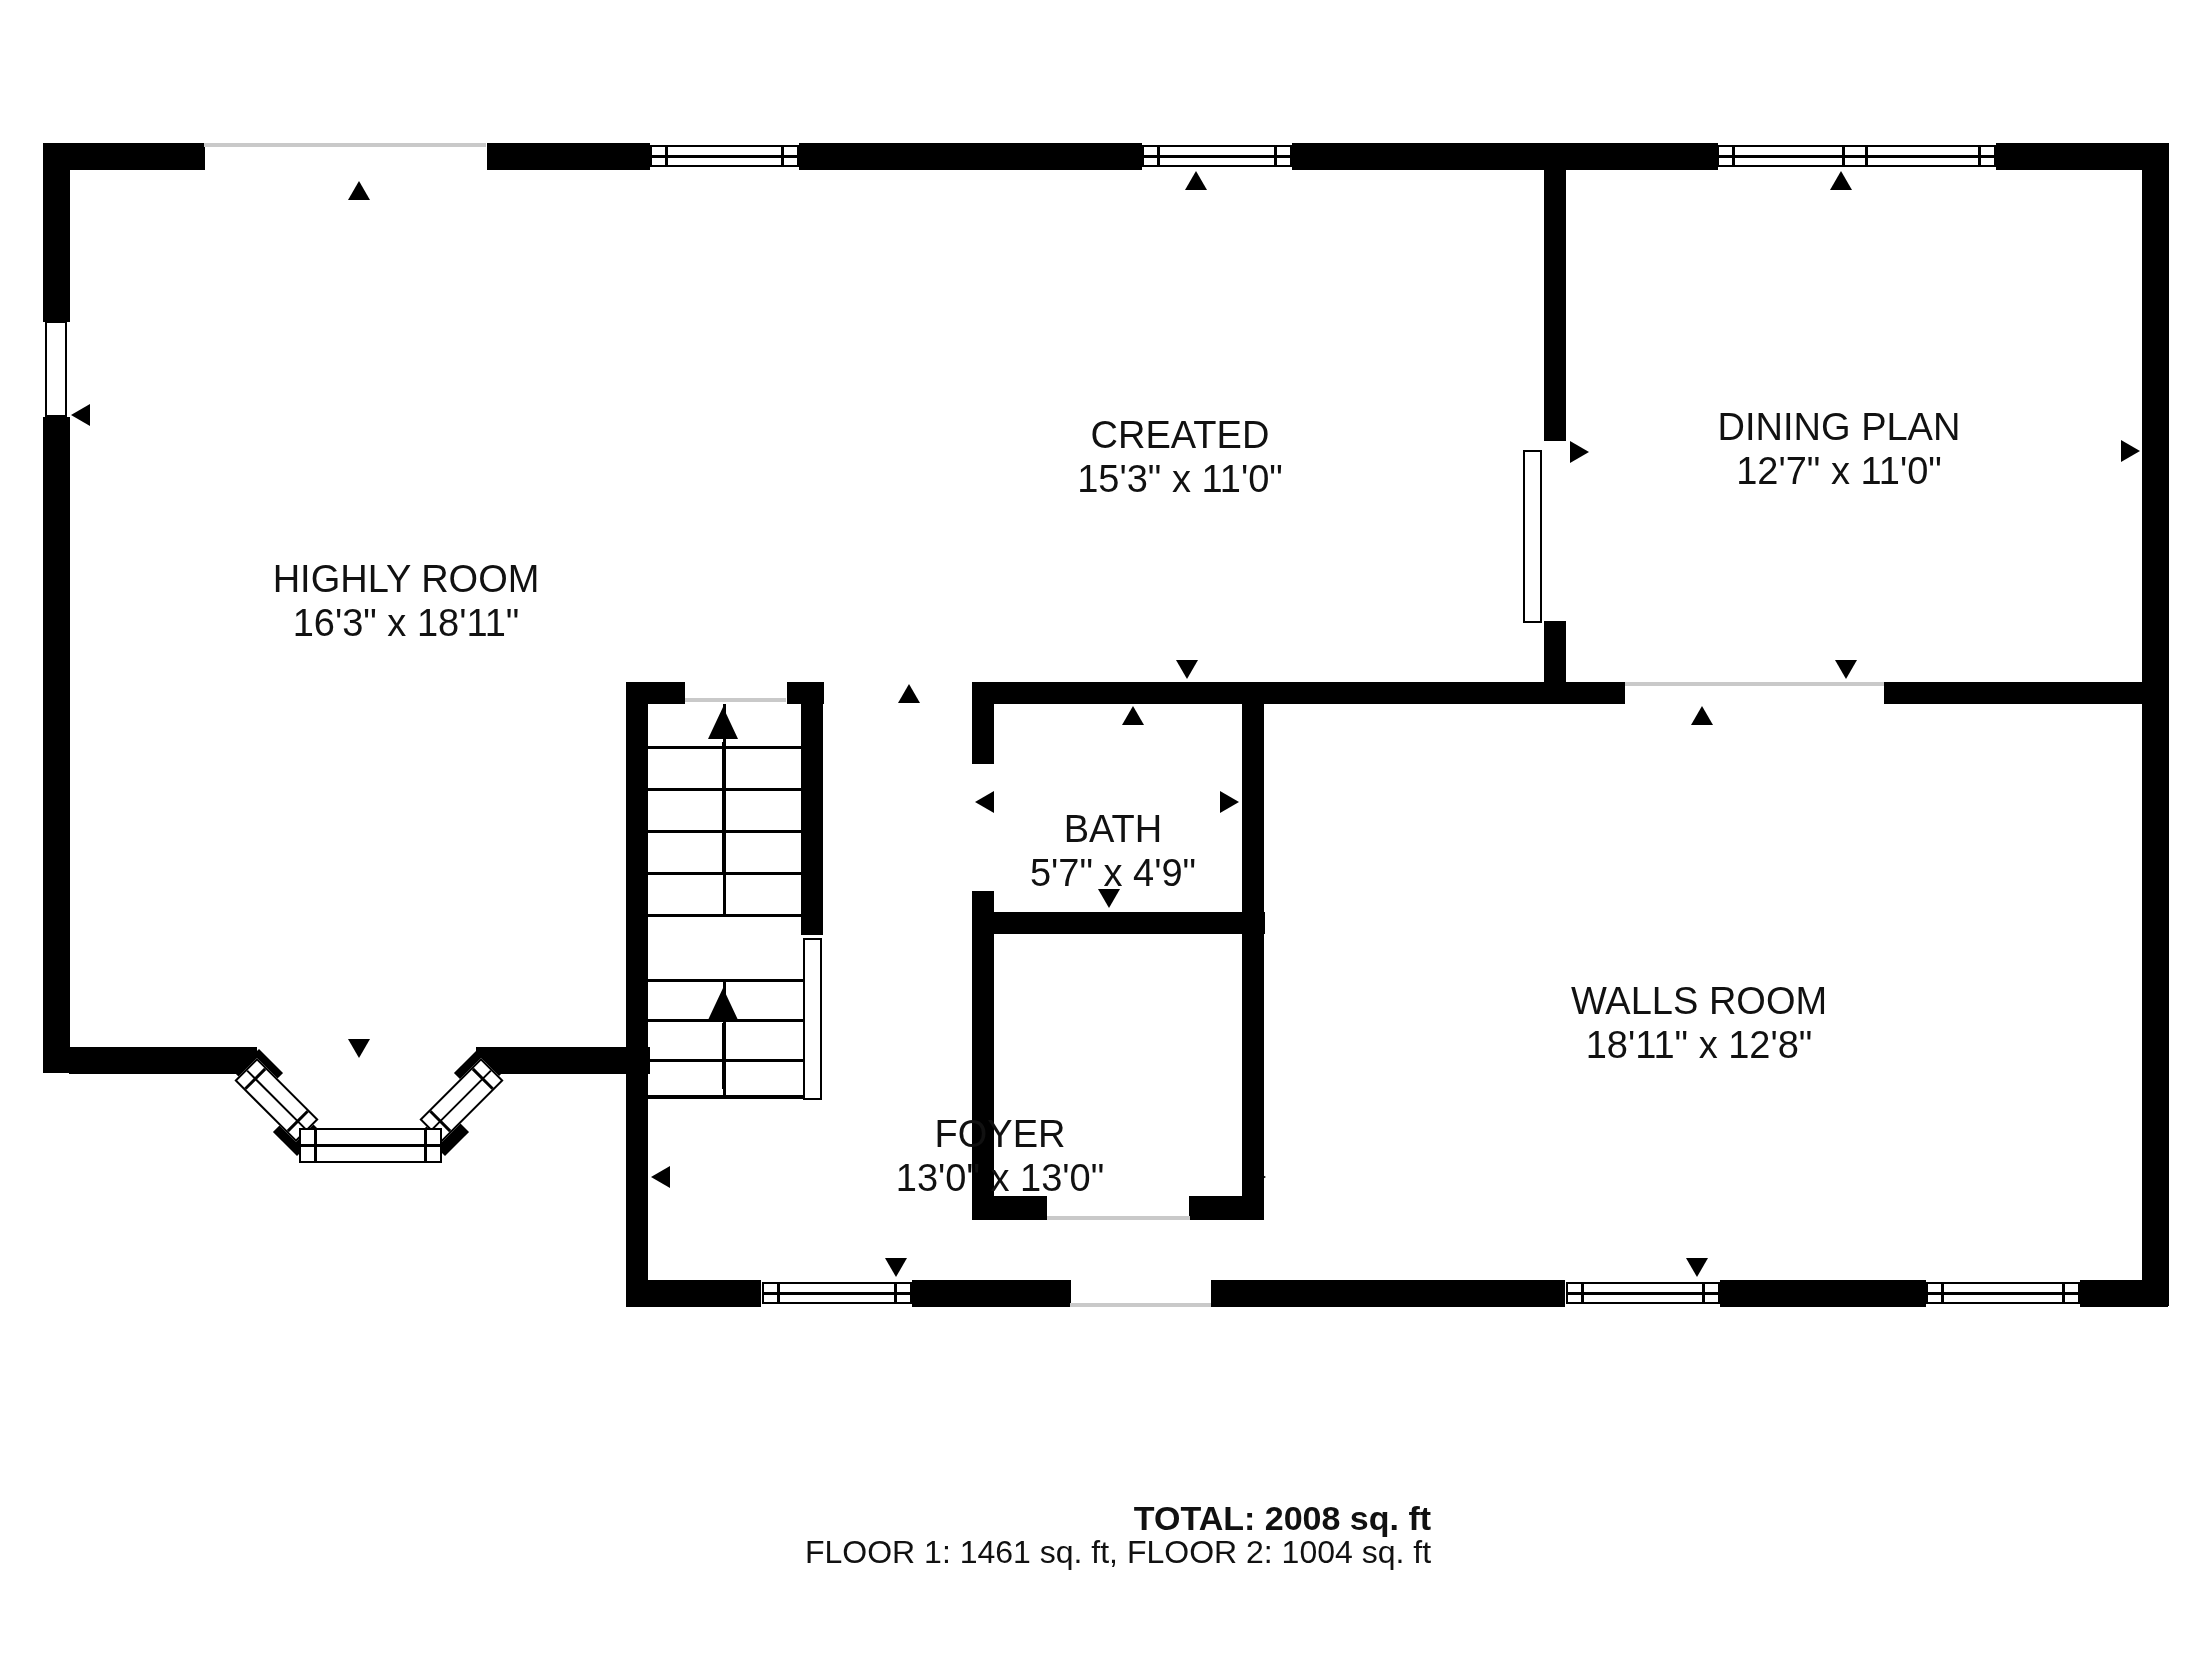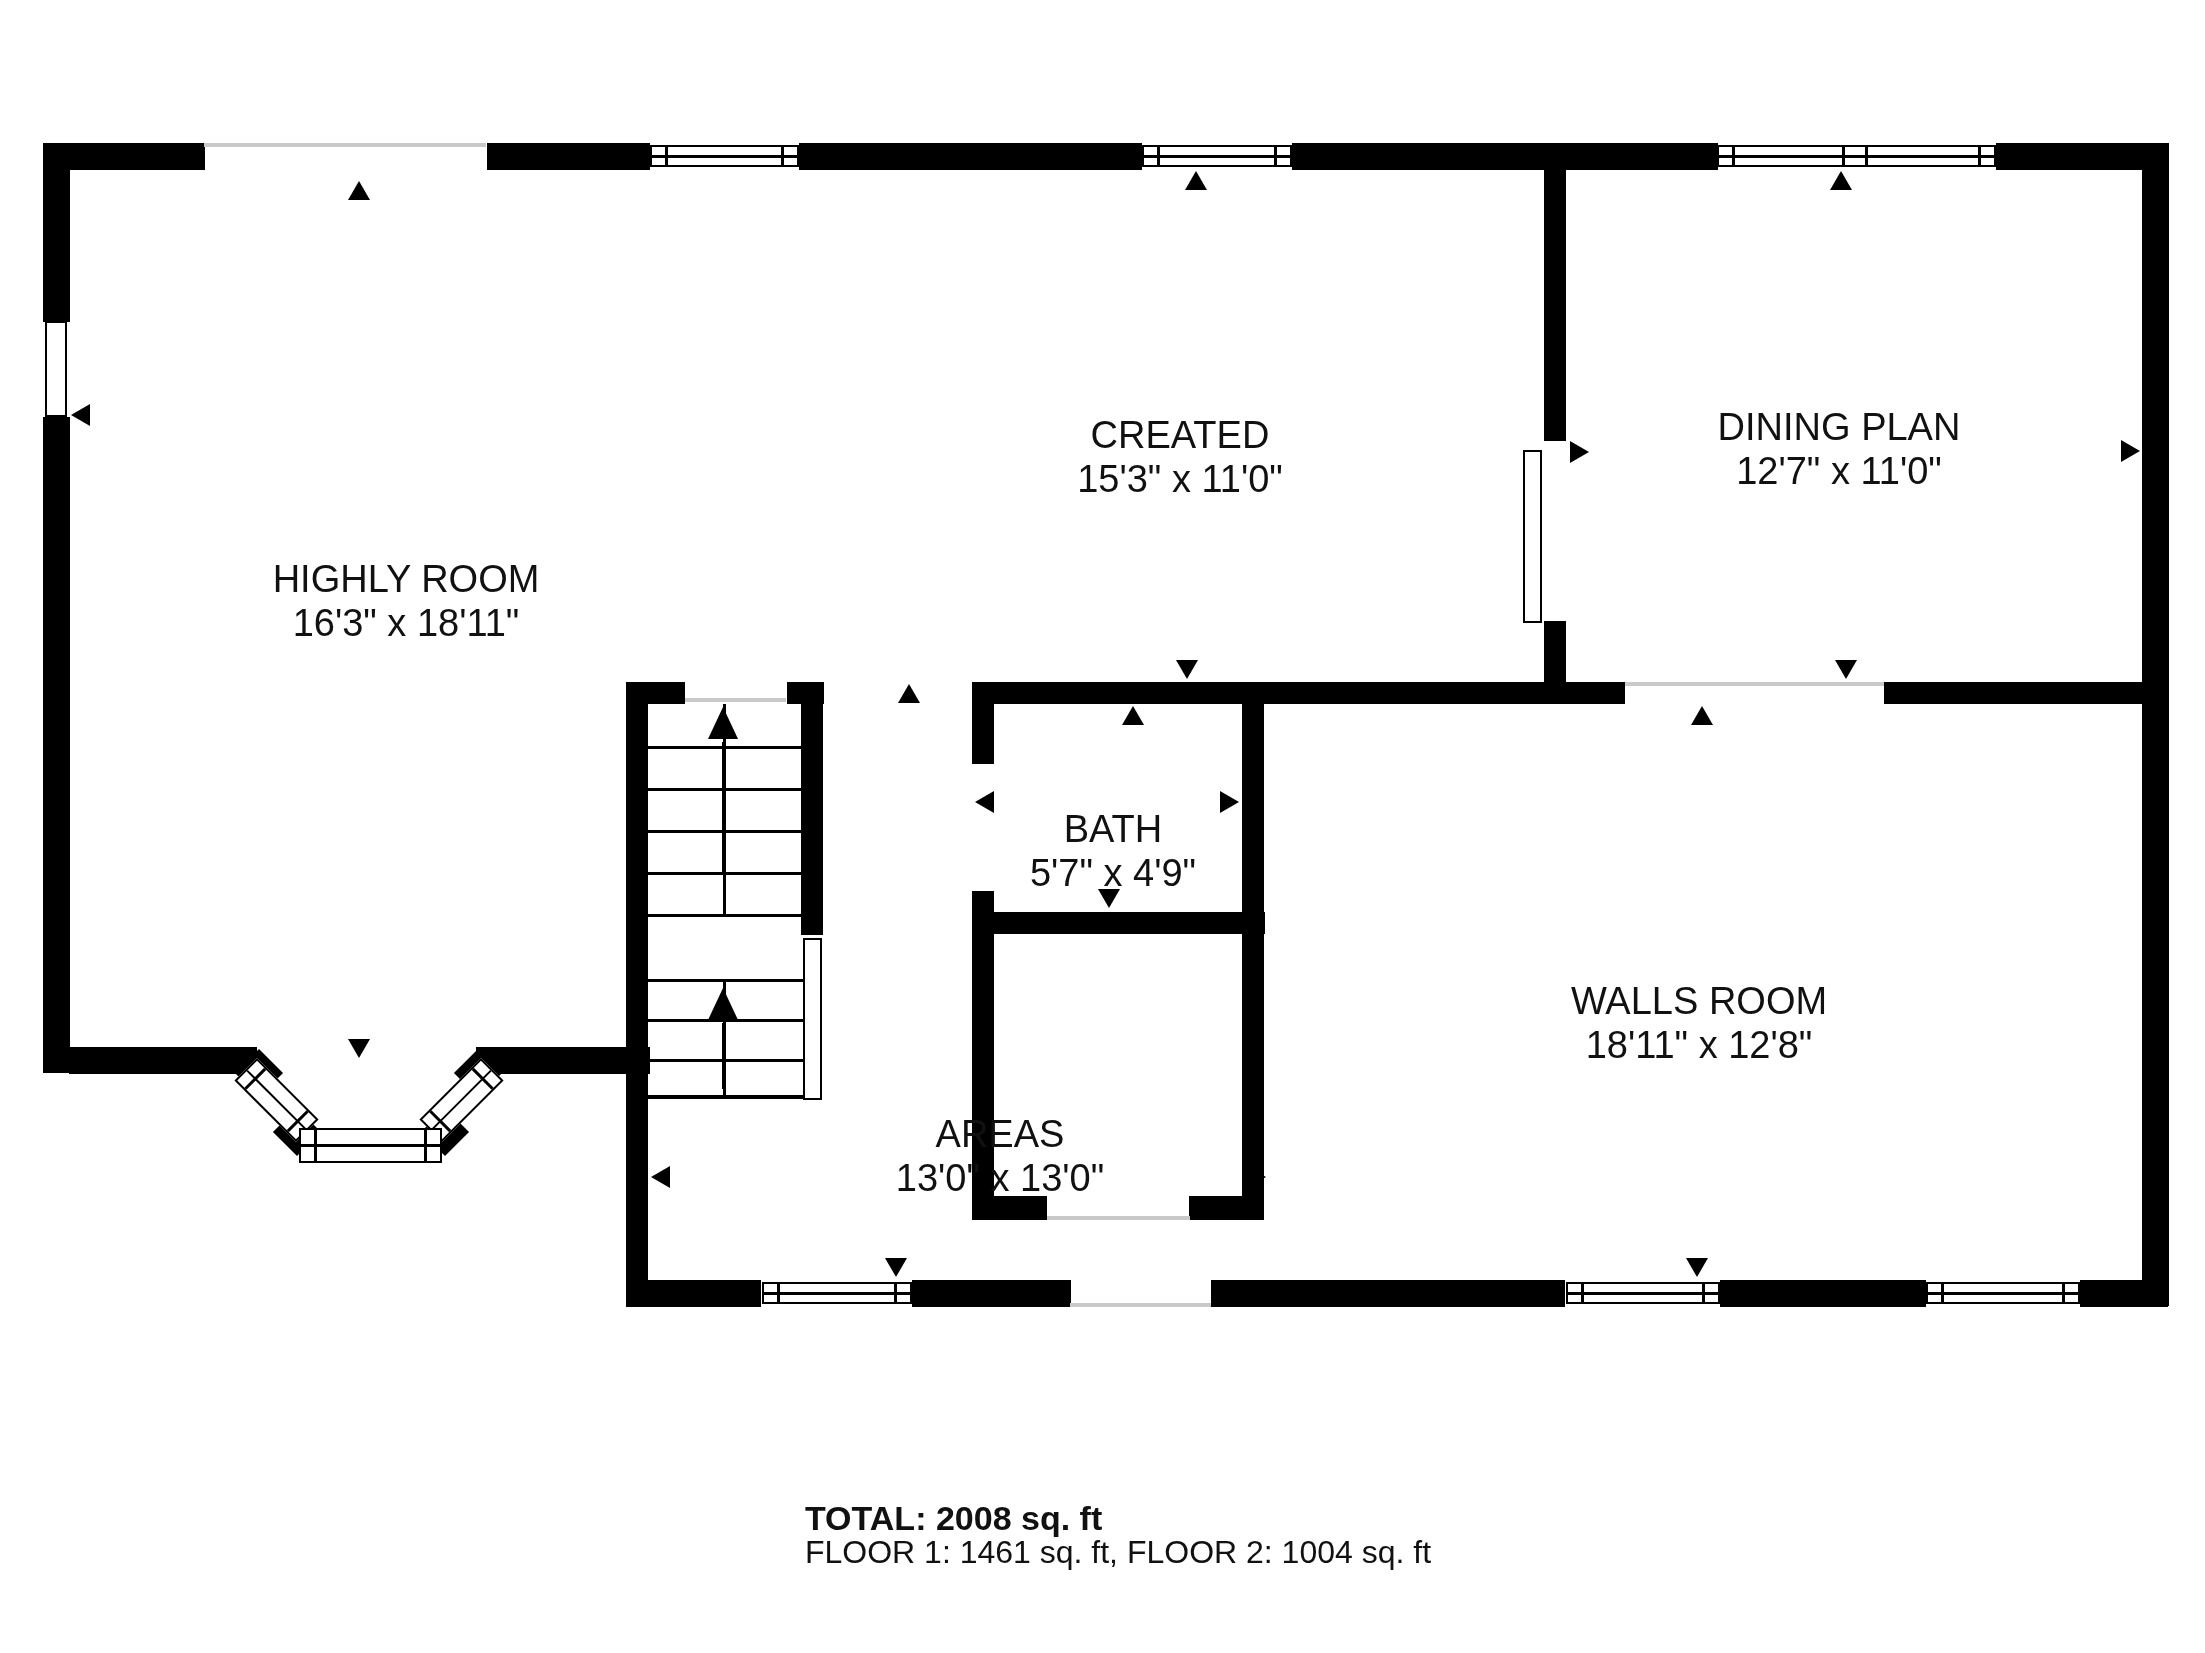--- a/index.html
+++ b/index.html
@@ -14,21 +14,21 @@
   .tu{position:absolute;width:0;height:0;border-left:11px solid transparent;border-right:11px solid transparent;border-bottom:19px solid #000;}
   .td{position:absolute;width:0;height:0;border-left:11px solid transparent;border-right:11px solid transparent;border-top:19px solid #000;}
   .tle{position:absolute;width:0;height:0;border-top:11px solid transparent;border-bottom:11px solid transparent;border-right:19px solid #000;}
   .tri{position:absolute;width:0;height:0;border-top:11px solid transparent;border-bottom:11px solid transparent;border-left:19px solid #000;}
   .sl{position:absolute;background:#000;height:2.9px;}
   .sv{position:absolute;background:#000;width:2.9px;}
   .rail{position:absolute;background:#fff;border:2.2px solid #000;box-sizing:border-box;}
   .shaft{position:absolute;background:#000;width:3.7px;}
   .ah{position:absolute;width:0;height:0;border-left:15.4px solid transparent;border-right:15.4px solid transparent;border-bottom:32px solid #000;}
   .room{position:absolute;transform:translate(-50%,-50%);text-align:center;color:#111111;font-size:38px;line-height:44px;white-space:nowrap;}
-  .summary{position:absolute;left:1118px;top:1501px;transform:translateX(-50%);text-align:left;color:#111111;font-size:32px;line-height:34px;white-space:nowrap;}
+  .summary{position:absolute;left:1118px;top:1501px;transform:translateX(-50%);text-align:right;color:#111111;font-size:32px;line-height:34px;white-space:nowrap;}
   .summary .total{font-weight:bold;font-size:34px;}
   .footer{position:absolute;left:1118px;top:1619px;transform:translateX(-50%);color:#b4b4b4;font-size:20px;letter-spacing:0.4px;white-space:nowrap;}
 </style>
 </head>
 <body>
 
 <div id="stage">
 
   <div class="w" style="left:43px;top:143px;width:162px;height:26.5px"></div>
   <div class="w" style="left:487px;top:143px;width:163px;height:26.5px"></div>
@@ -181,21 +181,21 @@
   </div>
   <div class="room" style="left:1113px;top:851px">
     <div>BATH</div>
     <div>5'7" x 4'9"</div>
   </div>
   <div class="room" style="left:1699px;top:1023px">
     <div>WALLS ROOM</div>
     <div>18'11" x 12'8"</div>
   </div>
   <div class="room" style="left:1000px;top:1156px">
-    <div>AREAS</div>
+    <div>FOYER</div>
     <div>13'0" x 13'0"</div>
   </div>
 
   <div class="summary">
     <div class="total">TOTAL: 2008 sq. ft</div>
     <div>FLOOR 1: 1461 sq. ft, FLOOR 2: 1004 sq. ft</div>
   </div>
 
 </div>
 

